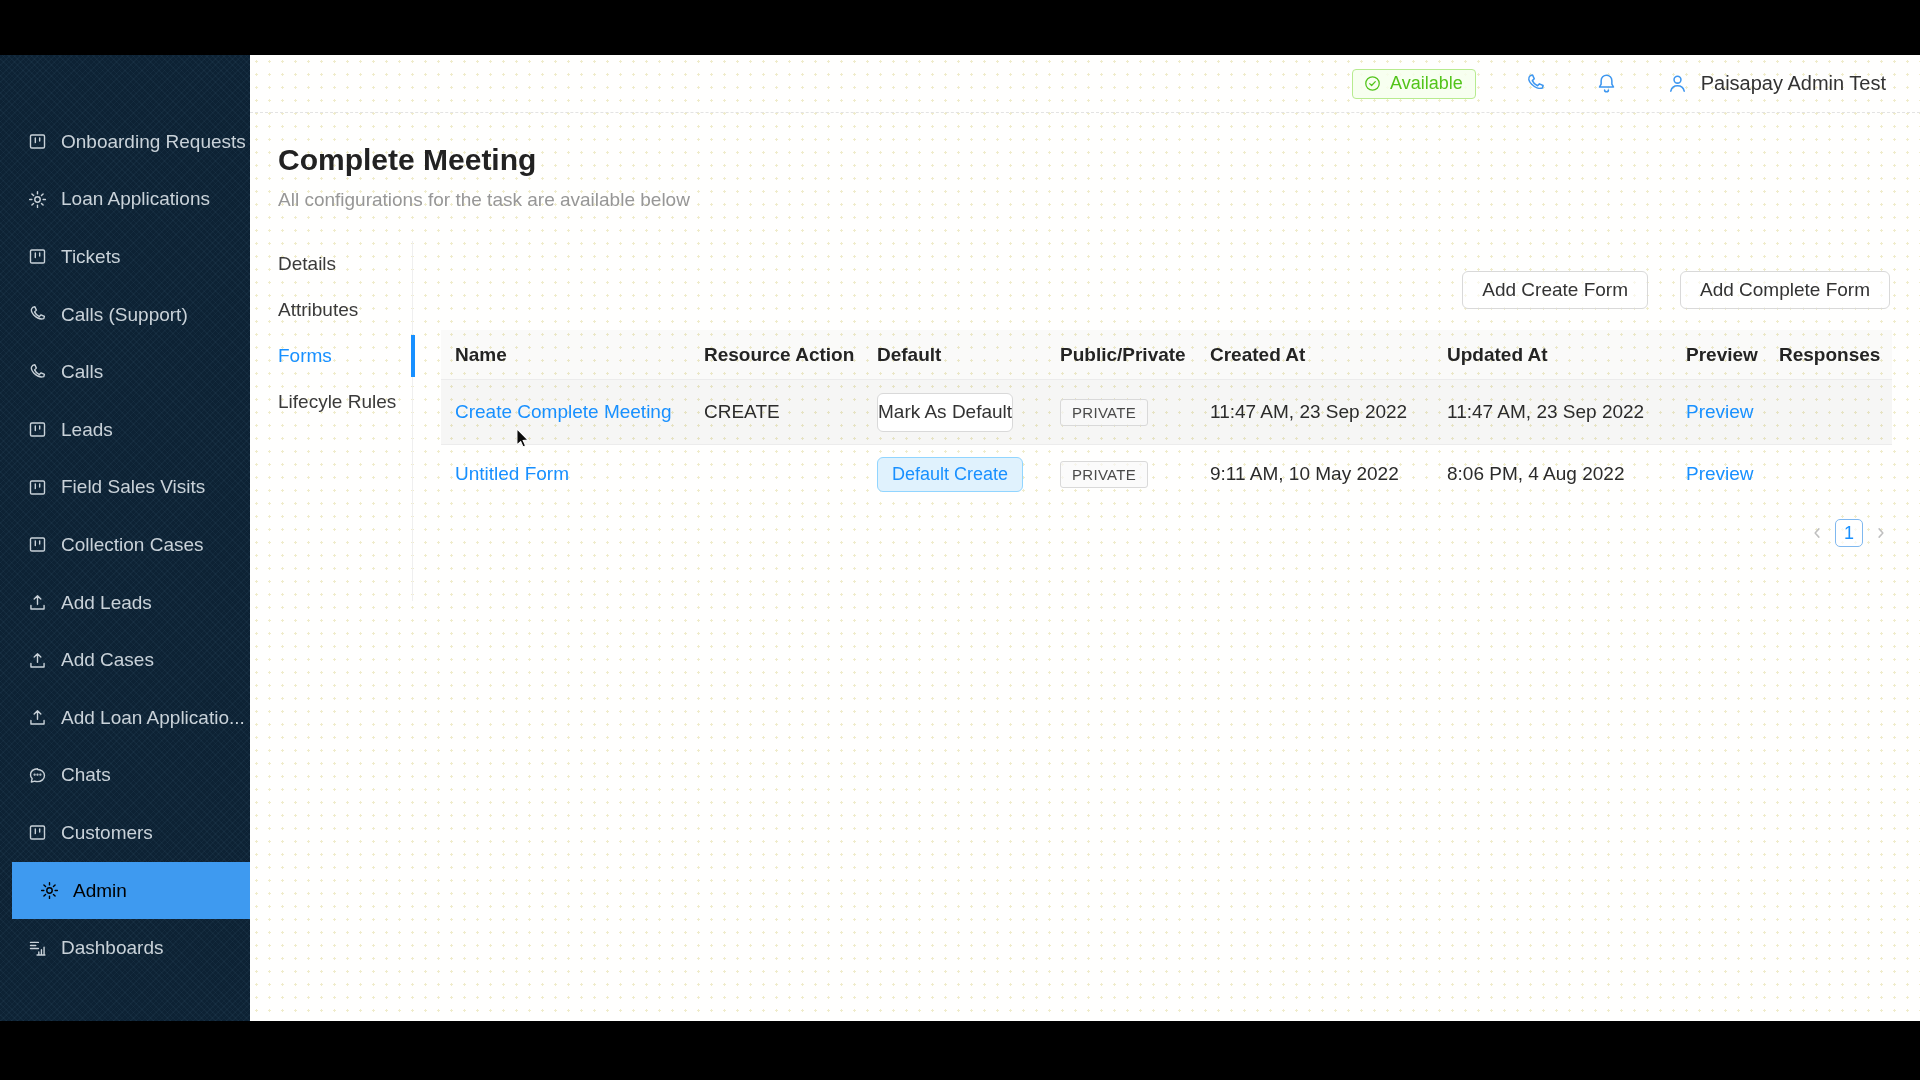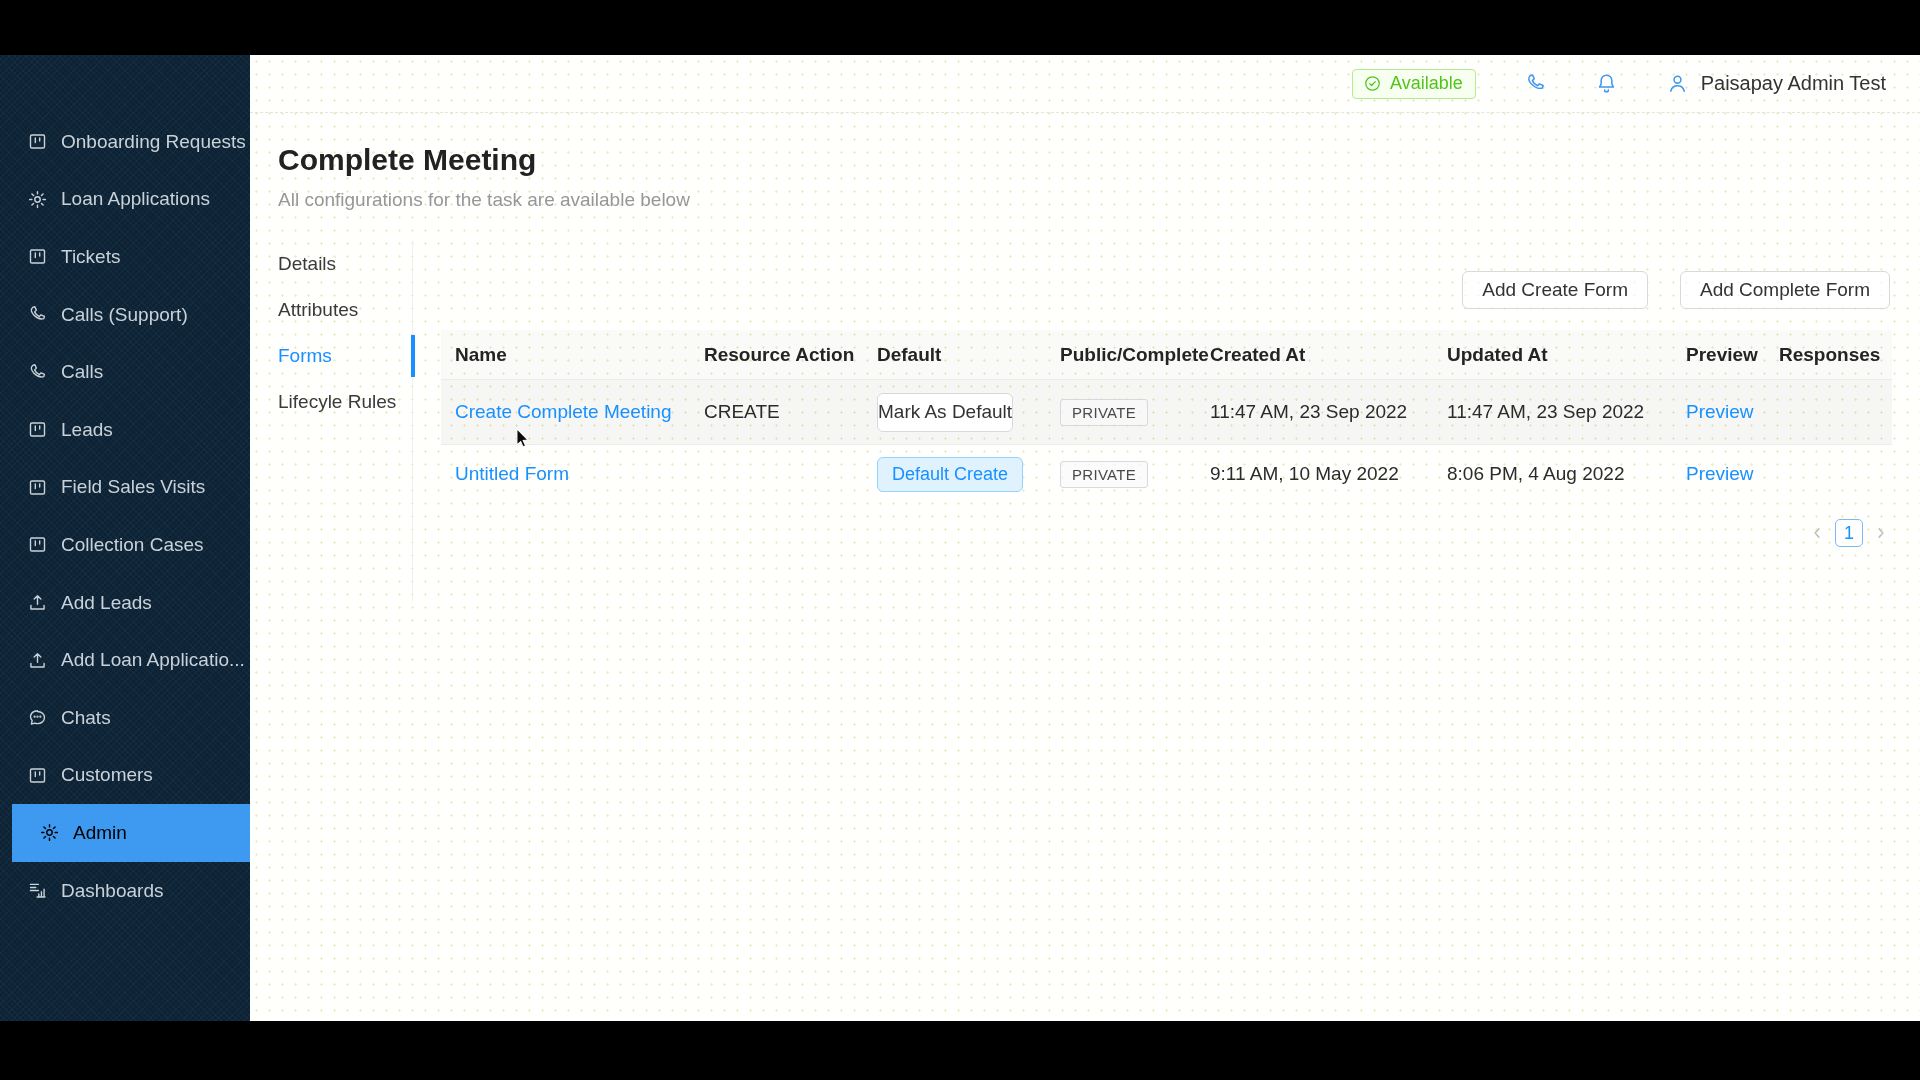--- a/index.html
+++ b/index.html
@@ -156,20 +156,29 @@
             <span>Collection Cases</span>
           </div>
           <div class="s-item">
             <span class="s-icon">
               <svg viewBox="0 0 24 24">
                 <path d="M4.5 15.5v4h15v-4"></path>
                 <path d="M12 4.5V14M8.2 8 12 4.3 15.8 8"></path>
               </svg>
             </span>
             <span>Add Leads</span>
+          </div>
+          <div class="s-item">
+            <span class="s-icon">
+              <svg viewBox="0 0 24 24">
+                <path d="M4.5 15.5v4h15v-4"></path>
+                <path d="M12 4.5V14M8.2 8 12 4.3 15.8 8"></path>
+              </svg>
+            </span>
+            <span>Add Cases</span>
           </div>
           <div class="s-item">
             <span class="s-icon">
               <svg viewBox="0 0 24 24">
                 <path d="M4.5 15.5v4h15v-4"></path>
                 <path d="M12 4.5V14M8.2 8 12 4.3 15.8 8"></path>
               </svg>
             </span>
             <span>Add Loan Applicatio...</span>
           </div>
@@ -261,21 +270,21 @@
       <div class="actions">
         <button>Add Create Form</button>
         <button>Add Complete Form</button>
       </div>
 
       <section class="table">
         <div class="trow thead" id="thead">
             <div class="cell">Name</div>
             <div class="cell">Resource Action</div>
             <div class="cell">Default</div>
-            <div class="cell">Public/Complete</div>
+            <div class="cell">Public/Private</div>
             <div class="cell">Created At</div>
             <div class="cell">Updated At</div>
             <div class="cell">Preview</div>
             <div class="cell">Responses</div>
           </div>
         <div id="tbody">
             <div class="trow body-row hovered">
               <div class="cell"><a class="tlink">Create Complete Meeting</a></div>
               <div class="cell"><span>CREATE</span></div>
               <div class="cell"><button class="btn-plain">Mark As Default</button></div>

